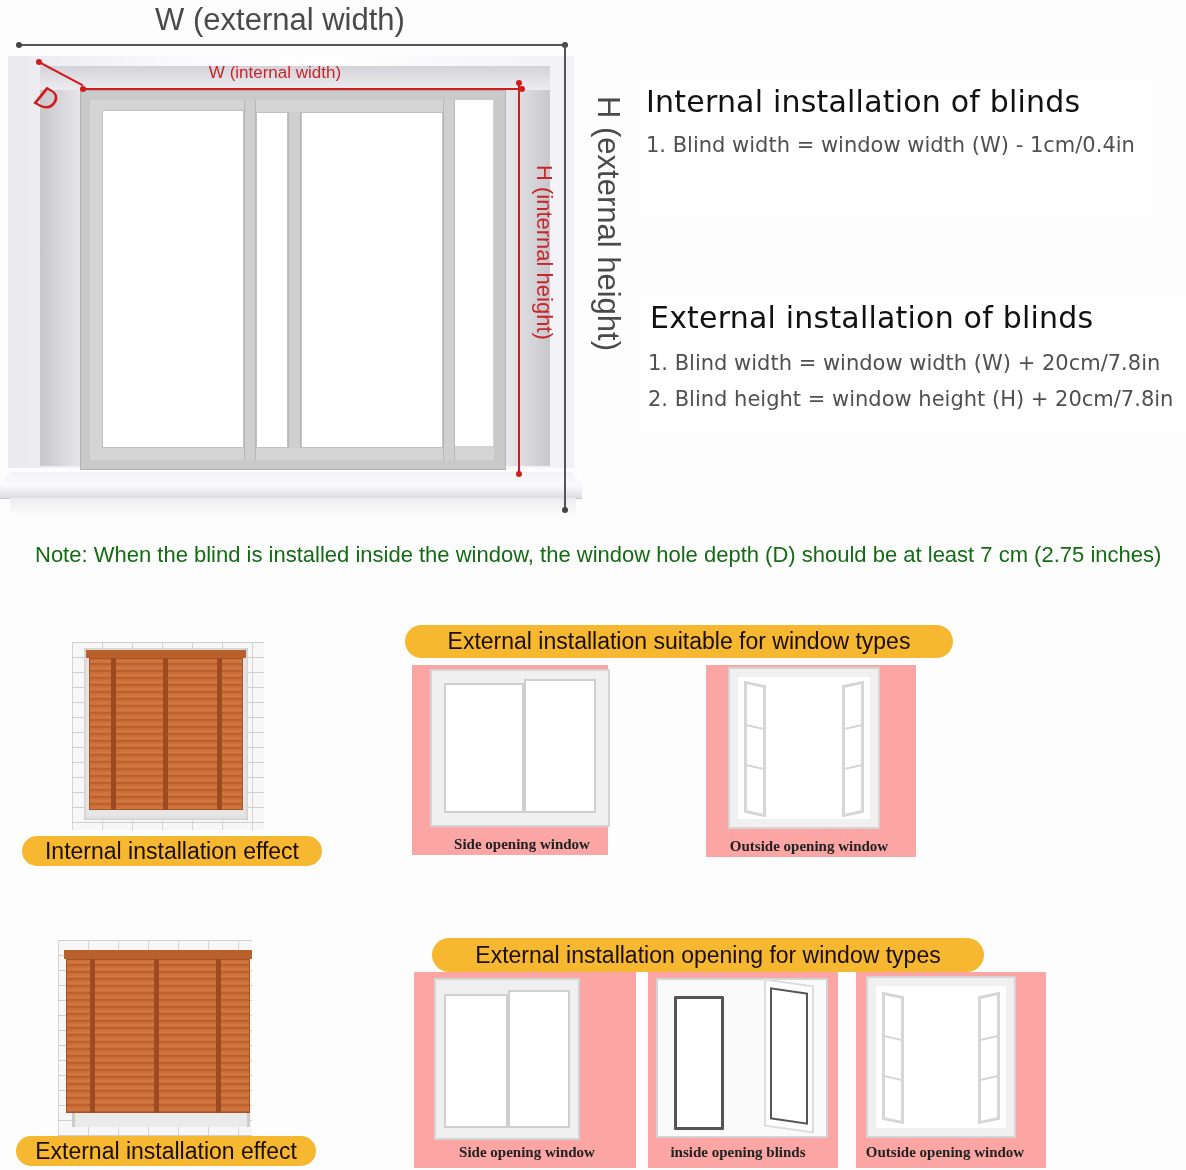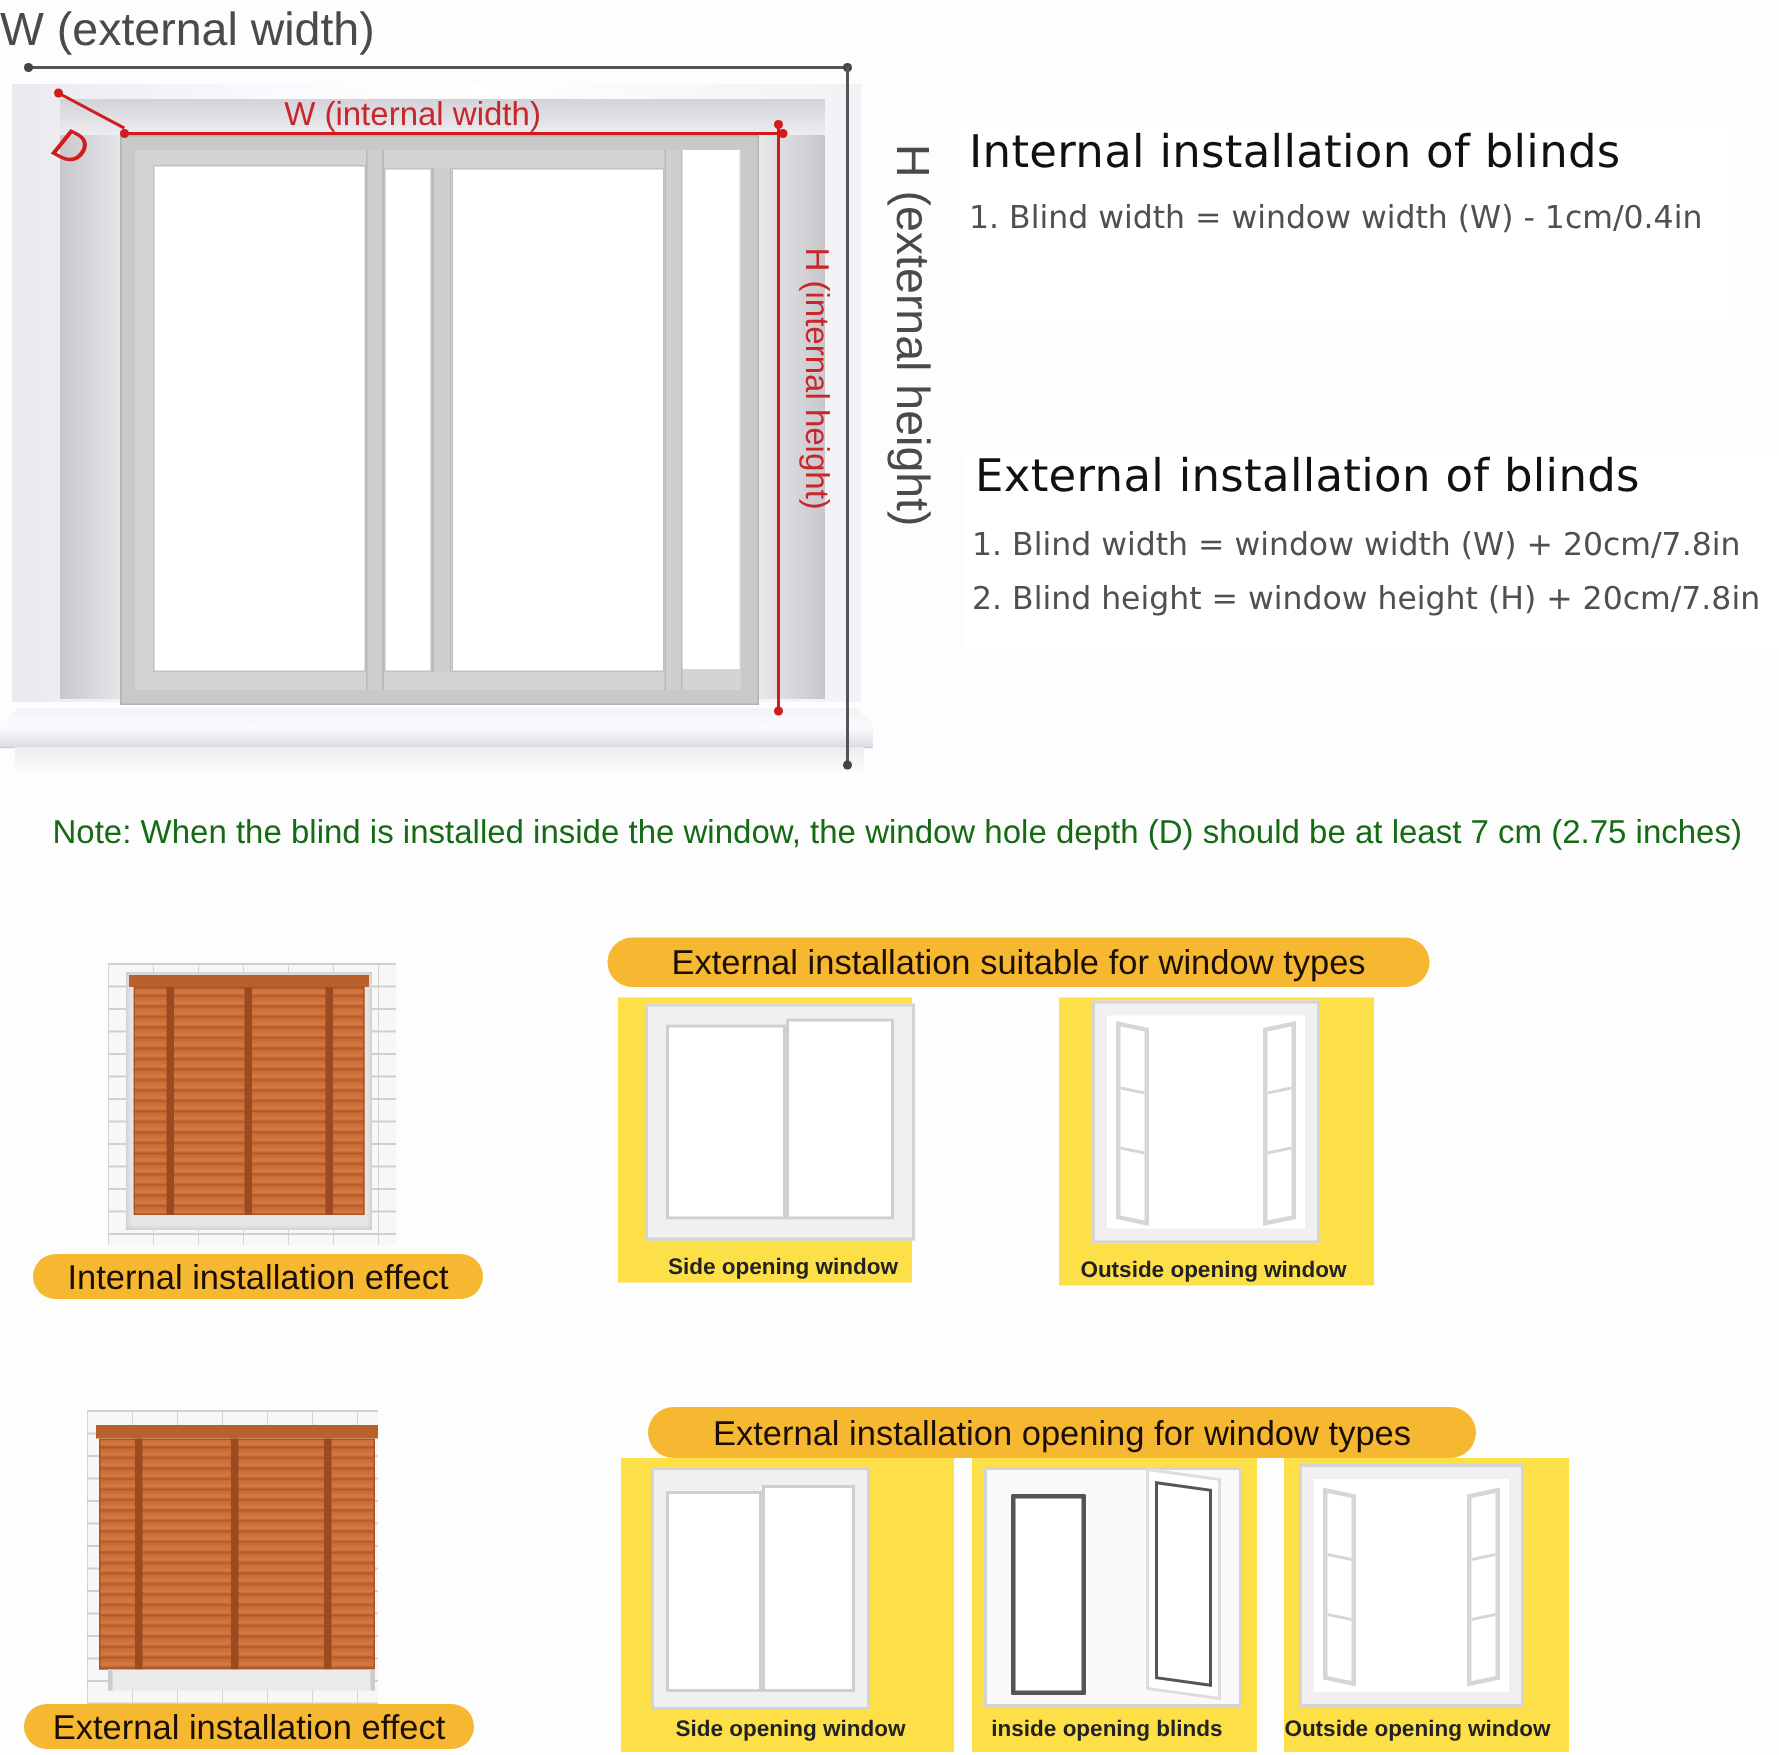--- a/index.html
+++ b/index.html
@@ -4,21 +4,21 @@
 <style>
   html, body { margin: 0; padding: 0; }
   body {
     width: 1186px; height: 1170px; position: relative; overflow: hidden;
     background: #fdfdfd;
     font-family: "Liberation Sans", sans-serif;
   }
   .abs { position: absolute; }
 
   
-  .ext-w-label { left: 0; width: 560px; top: 2px; text-align: left; font-size: 31px; color: #4a4a4a; }
+  .ext-w-label { left: 0; width: 560px; top: 2px; text-align: center; font-size: 31px; color: #4a4a4a; }
   .ext-w-line { left: 18px; top: 44px; width: 548px; height: 2px; background: #555; }
   .dot { width: 6px; height: 6px; border-radius: 50%; }
   .dot.dk { background: #444; }
   .dot.rd { background: #d01c1c; }
 
   .wall {
     left: 8px; top: 56px; width: 566px; height: 412px;
     background: linear-gradient(90deg, #e9e9ee 0%, #fafafe 30%, #ffffff 55%, #f2f2f6 100%);
   }
   .recess {
@@ -41,21 +41,21 @@
   .mullion { background: #cfcfcf; border-left: 1px solid #b8b8b8; border-right: 1px solid #b8b8b8; box-sizing: border-box; }
 
   .sill {
     left: 0; top: 472px; width: 582px; height: 26px;
     background: linear-gradient(180deg, #f2f2f7 0%, #fbfbff 50%, #dcdce3 100%);
     border-bottom: 1px solid #c8c8cf;
     clip-path: polygon(2% 0, 98% 0, 100% 40%, 100% 100%, 0 100%, 0 40%);
   }
   .sill-shadow { left: 10px; top: 498px; width: 566px; height: 18px; background: linear-gradient(180deg, #ececef, rgba(253,253,253,0)); }
 
-  .int-w-label { left: 80px; width: 390px; top: 63px; text-align: center; font-size: 22px; color: #c8262b; }
+  .int-w-label { left: 80px; width: 390px; top: 63px; text-align: center; font-size: 17px; color: #c8262b; }
   .int-w-line { left: 83px; top: 88px; width: 440px; height: 2px; background: #d01c1c; }
   .d-line { left: 37px; top: 60px; width: 52px; height: 2px; background: #d01c1c; transform-origin: 0 50%; transform: rotate(28deg); }
   .d-label { left: 36px; top: 82px; font-size: 30px; color: #d01c1c; transform: rotate(28deg); font-style: italic; }
 
   .int-h-line { left: 518px; top: 84px; width: 2px; height: 390px; background: #d01c1c; }
   .int-h-label {
     left: 531px; top: 165px; font-size: 22px; color: #c8262b;
     writing-mode: vertical-rl; white-space: nowrap;
   }
   .ext-h-line { left: 564px; top: 44px; width: 2px; height: 466px; background: #555; }
@@ -86,21 +86,21 @@
     background-size: 100% 15px, 30px 15px;
   }
   .blind {
     background-image: repeating-linear-gradient(180deg, #c96a33 0px, #d27a43 4px, #b2582a 6px, #c96a33 7px);
     box-shadow: inset 0 0 0 1px #a85327;
   }
   .blind-rail { background: #b8612d; }
   .tape { background: #9c4b20; width: 5px; }
 
   
-  .thumb-card { background: #fde047; }
+  .thumb-card { background: #fca5a5; font-family: Liberation Serif, serif; }
   .caption { font-size: 15px; font-weight: bold; color: #222; text-align: center; white-space: nowrap; }
   .win-frame { background: #f0f0f0; border: 2px solid #d4d4d4; box-sizing: border-box; }
   .win-glass { background: #ffffff; border: 2px solid #cfcfcf; box-sizing: border-box; }
   .casement { background: #ffffff; border: 3px solid #d6d6d6; box-sizing: border-box; }
   .bar { background: #d6d6d6; }
 </style>
 </head>
 <body>
 
 <div class="abs ext-w-label">W (external width)</div>

